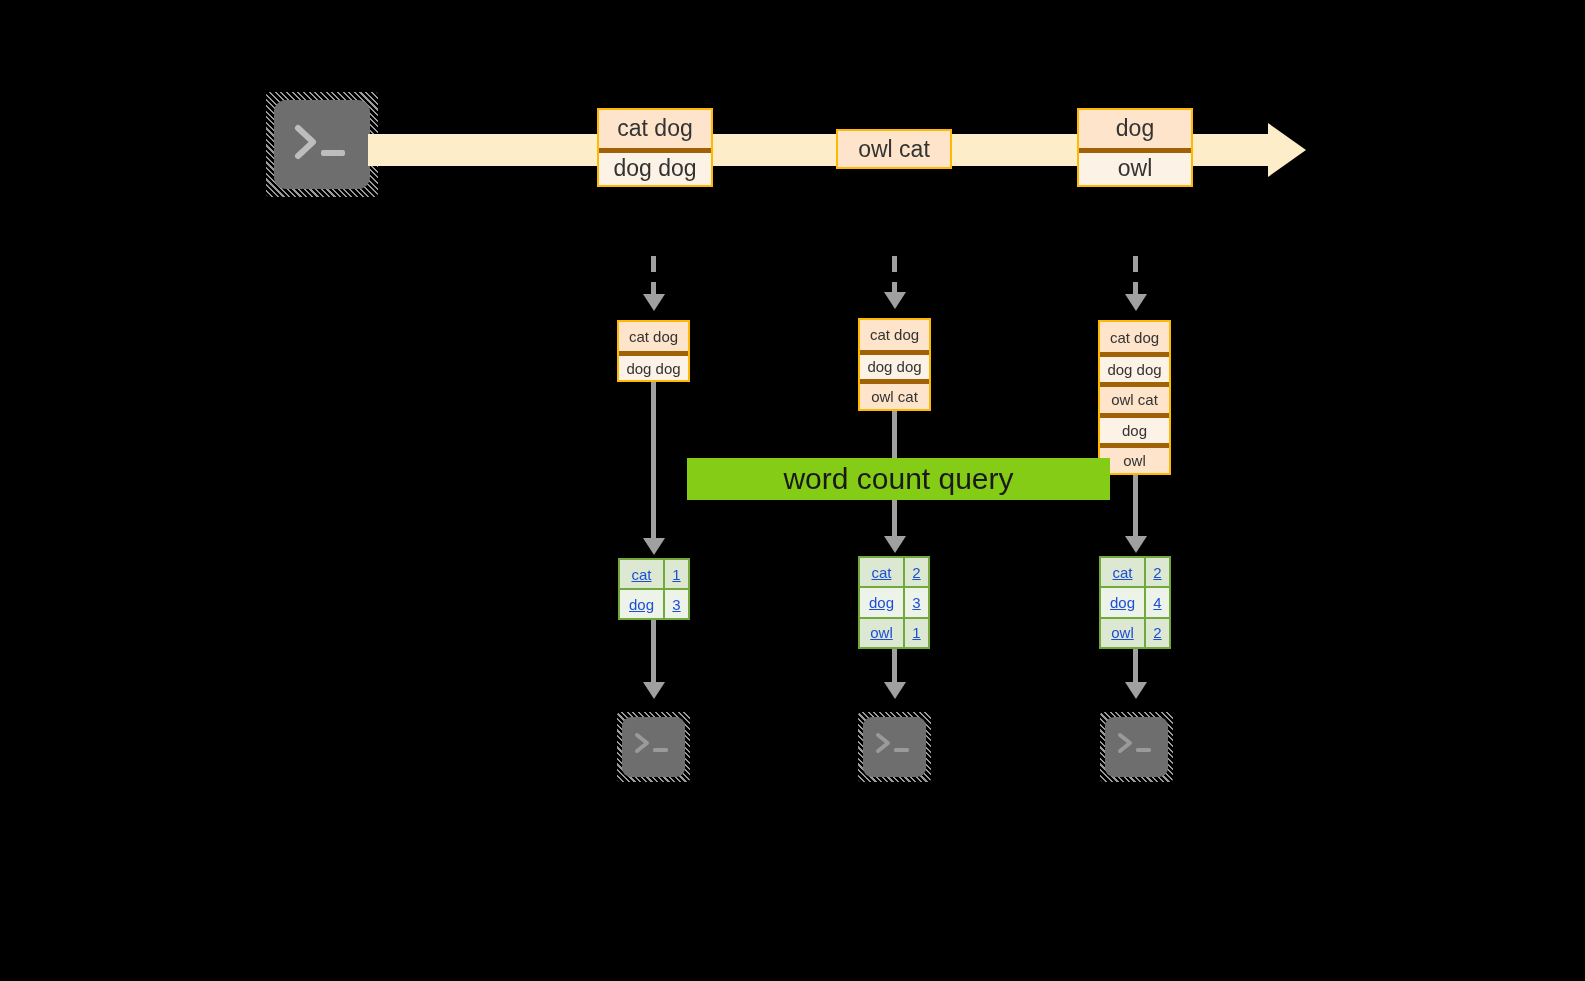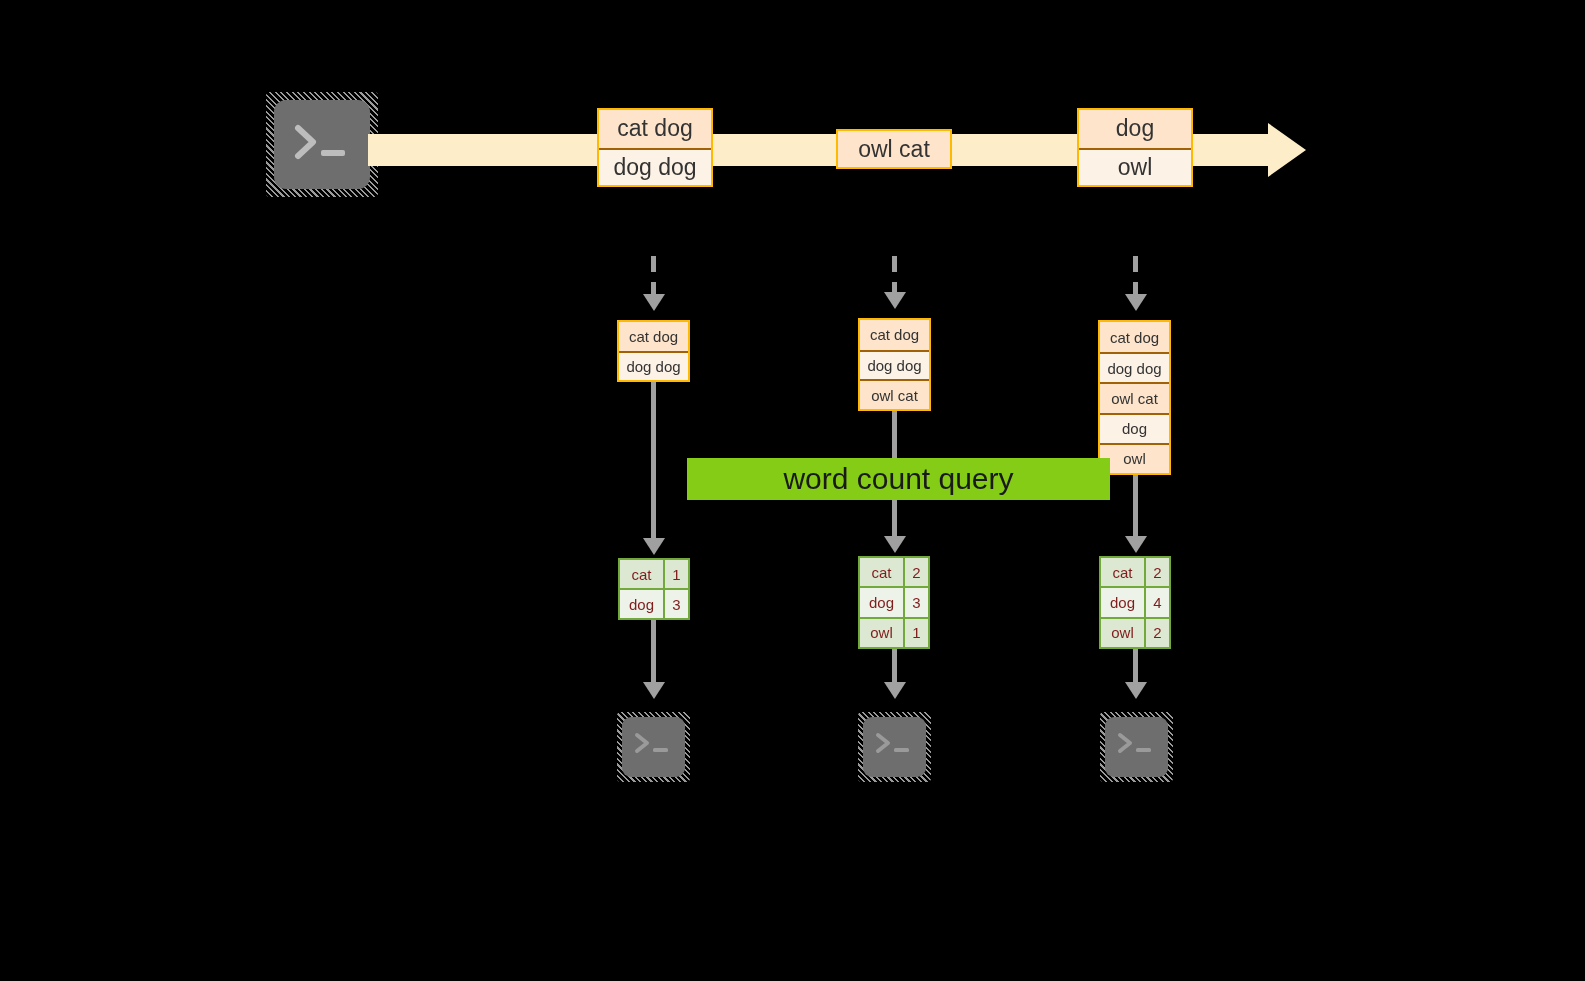--- a/index.html
+++ b/index.html
@@ -21,29 +21,29 @@
   .bandhead{position:absolute;width:0;height:0;
     border-top:27px solid transparent;border-bottom:27px solid transparent;
     border-left:38px solid #fdeec9;}
 
   
   .obox{position:absolute;border:2px solid #ffb900;box-sizing:border-box;}
   .orow{box-sizing:border-box;display:flex;align-items:center;justify-content:center;
     color:#333;white-space:nowrap;}
   .orow.dark{background:#fde4cb;}
   .orow.light{background:#fdf2e6;}
-  .orow.sep{border-top:2px solid #a16207;}
+  .orow.sep{border-top:5px solid #a16207;}
 
   
   .gbox{position:absolute;border:2px solid #71a93b;box-sizing:border-box;
     display:flex;flex-direction:column;}
   .grow{display:flex;flex:1 1 auto;box-sizing:border-box;}
   .grow.sep{border-top:2px solid #71a93b;}
   .gcell{box-sizing:border-box;display:flex;align-items:center;justify-content:center;
-    color:#7f1d1d;white-space:nowrap;}
+    color:#1d4ed8;white-space:nowrap;text-decoration:underline;}
   .gcell.k{border-right:2px solid #71a93b;}
   .grow.dark .gcell{background:#dde8d2;}
   .grow.light .gcell{background:#eef3e9;}
 
   
   .vline{position:absolute;width:5px;background:#a0a0a0;}
   .vdash{position:absolute;width:5px;
     background-image:linear-gradient(#a0a0a0 0 60%,rgba(0,0,0,0) 60% 100%);
     background-size:5px 26px;background-repeat:repeat-y;}
   .vhead{position:absolute;width:0;height:0;

